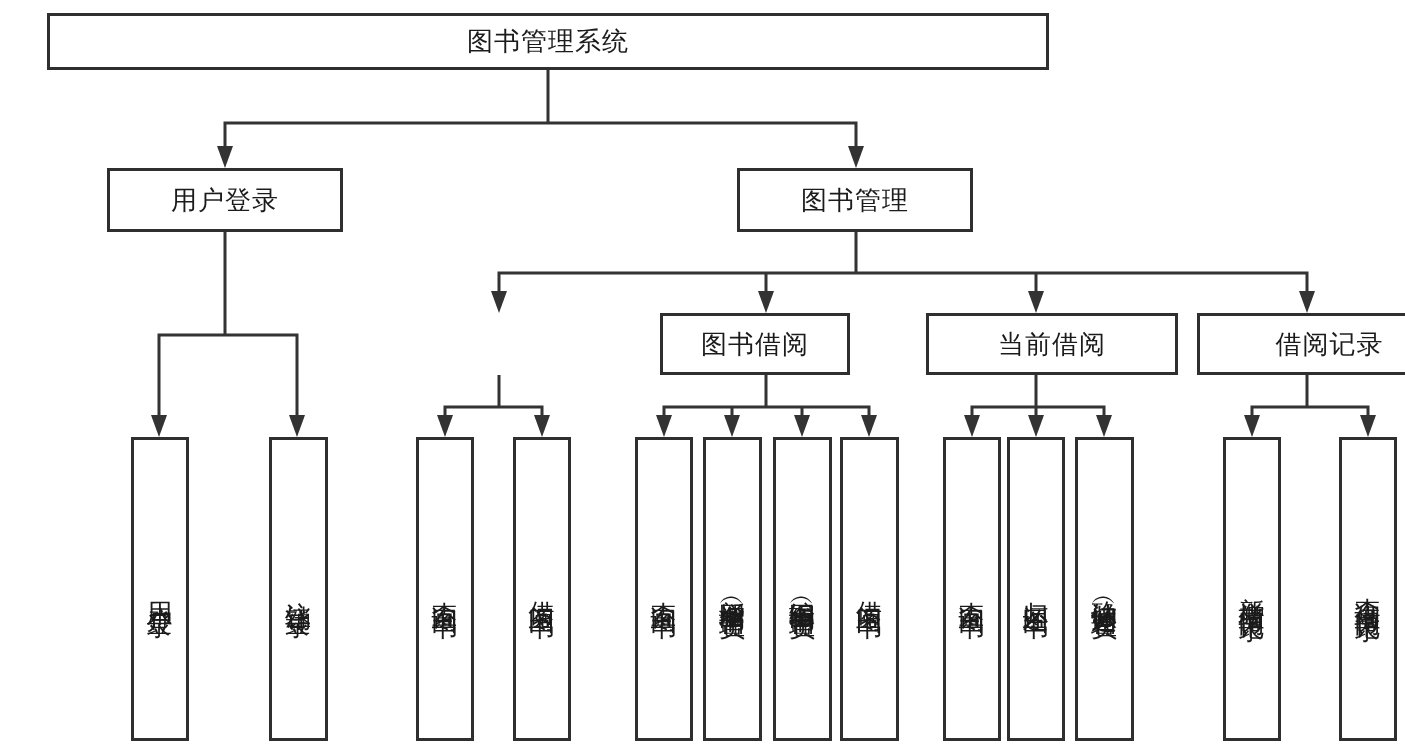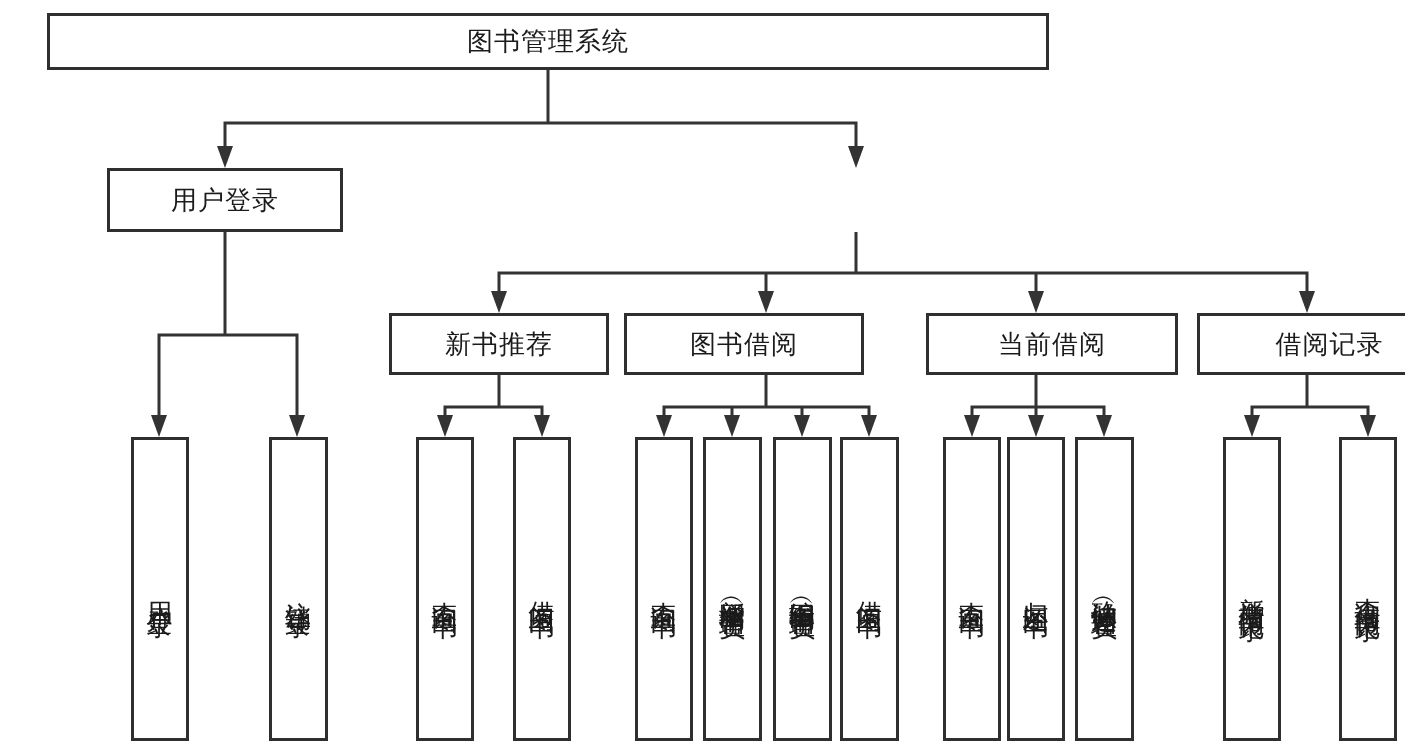--- a/index.html
+++ b/index.html
@@ -115,25 +115,25 @@
     </g>
   </svg>
 
   <div class="node" style="left:21px;top:13px;width:1002px;height:57px">
     <span>图书管理系统</span>
   </div>
 
   <div class="node" style="left:81px;top:168px;width:236px;height:64px">
     <span>用户登录</span>
   </div>
+  <div class="node" style="left:711px;top:168px;width:236px;height:64px">
+    <span>图书管理</span>
+  </div>
 
-  <div class="node" style="left:363px;top:313px;width:220px;height:62px">
-    <span>新书推荐</span>
-  </div>
-  <div class="node" style="left:598px;top:313px;width:240px;height:62px">
+  <div class="node" style="left:634px;top:313px;width:190px;height:62px">
     <span>图书借阅</span>
   </div>
   <div class="node" style="left:900px;top:313px;width:252px;height:62px">
     <span>当前借阅</span>
   </div>
   <div class="node" style="left:1171px;top:313px;width:265px;height:62px">
     <span>借阅记录</span>
   </div>
 
   <div class="node leaf" style="left:105px;top:437px;width:58px;height:304px">

